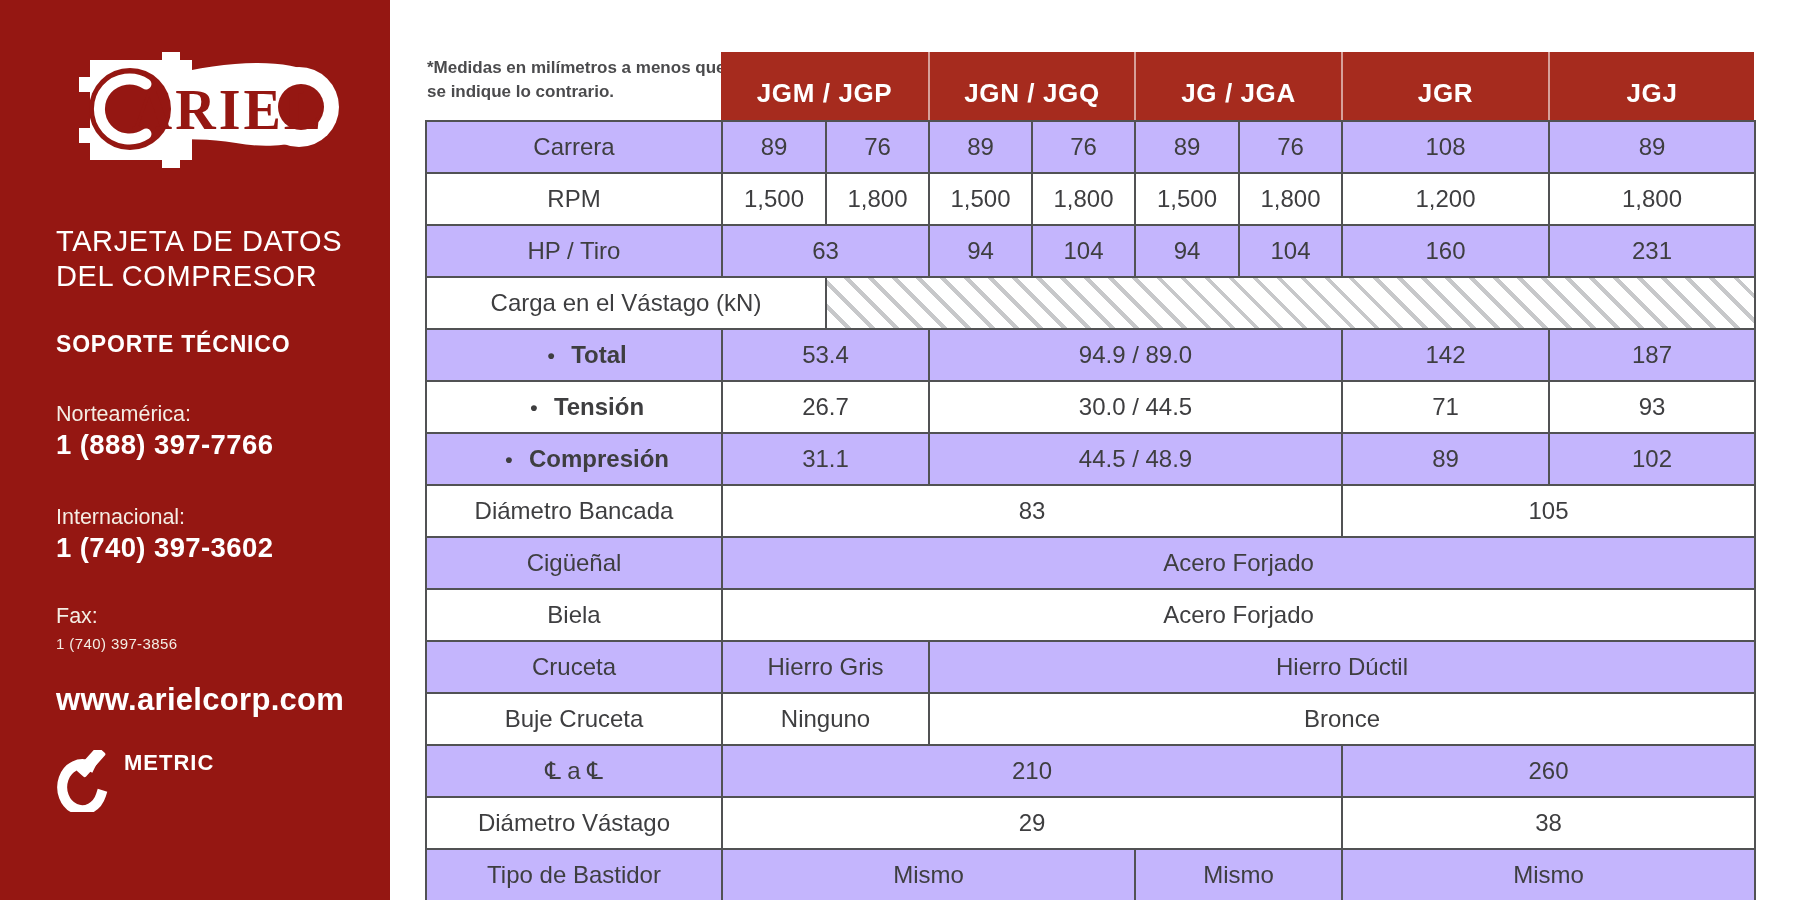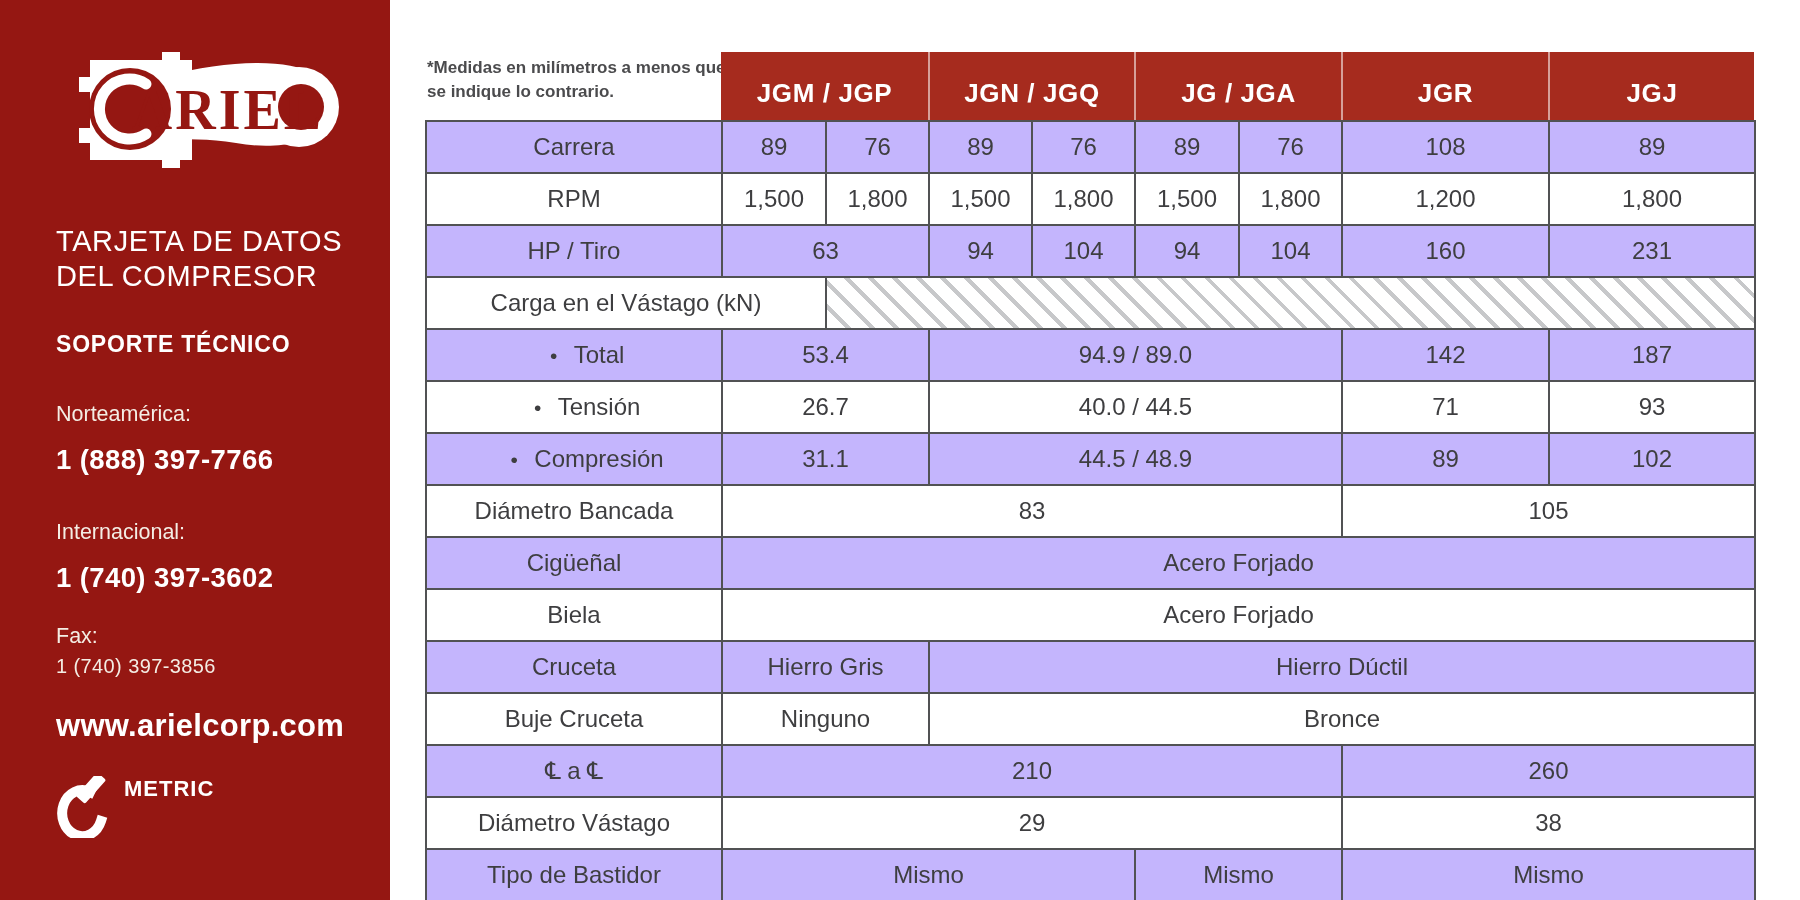--- a/index.html
+++ b/index.html
@@ -17,23 +17,23 @@
   }
   .logo-wrap { width:292px; height:128px; }
   .side-title {
     margin:50px 0 0 0; font-size:29px; font-weight:400; letter-spacing:.6px;
     line-height:1.22; color:#ffffff;
   }
   .side-subtitle {
     margin:36px 0 0 0; font-size:23px; font-weight:700; letter-spacing:.8px;
   }
   .contact-label { margin-top:44px; font-size:21.5px; font-weight:400; color:#F4EDE4; }
-  .contact-value { margin-top:17px; font-size:27.5px; font-weight:700; letter-spacing:.4px; }
-  .fax-label    { margin-top:30px; font-size:21.5px; font-weight:400; color:#F4EDE4; }
-  .fax-value    { margin-top:6px;  font-size:20px; font-weight:400; color:#F4EDE4; letter-spacing:.4px; }
+  .contact-value { margin-top:2px; font-size:27.5px; font-weight:700; letter-spacing:.4px; }
+  .fax-label    { margin-top:40px; font-size:21.5px; font-weight:400; color:#F4EDE4; }
+  .fax-value    { margin-top:6px;  font-size:15px; font-weight:400; color:#F4EDE4; letter-spacing:.4px; }
   .website      { margin-top:30px; font-size:31px; font-weight:700; letter-spacing:.3px; }
   .metric-row   { margin-top:32px; display:flex; align-items:flex-start; gap:16px; }
   .metric-label { font-size:22px; font-weight:700; letter-spacing:1px; }
 
   
   .main { position:absolute; left:425px; top:52px; }
   .note {
     position:absolute; left:2px; top:4px; width:300px;
     font-size:17px; font-weight:700; color:#4B4B4D; line-height:1.4;
   }
@@ -50,21 +50,21 @@
     position:absolute; left:0; top:68px;
     border-collapse:collapse; table-layout:fixed; width:1329px;
   }
   table.spec td {
     border:2px solid #515254; height:50px; padding:0;
     font-size:24px; color:#3E3E40; text-align:center; font-weight:400;
     background:#ffffff; overflow:hidden; white-space:nowrap;
   }
   table.spec tr.shade td { background:#c4b5fd; }
   td.lbl { text-align:left; padding-left:14px; font-weight:700; }
-  td.lbl.sub { font-weight:400; }
+  td.lbl.sub { font-weight:700; }
   .bullet { display:inline-block; width:40px; padding-left:10px; font-size:21px; }
   td.hatch {
     background:repeating-linear-gradient(45deg,#ffffff 0 13px,#C7C8CA 13px 17px) !important;
   }
 </style>
 </head>
 <body>
 
 <aside class="sidebar">
 
@@ -170,21 +170,21 @@
         <tr class="shade">
           <td class="lbl sub" colspan="1"><span class="bullet">•</span>Total</td>
           <td colspan="2">53.4</td>
           <td colspan="4">94.9 / 89.0</td>
           <td colspan="1">142</td>
           <td colspan="1">187</td>
         </tr>
         <tr>
           <td class="lbl sub" colspan="1"><span class="bullet">•</span>Tensión</td>
           <td colspan="2">26.7</td>
-          <td colspan="4">40.0 / 44.5</td>
+          <td colspan="4">30.0 / 44.5</td>
           <td colspan="1">71</td>
           <td colspan="1">93</td>
         </tr>
         <tr class="shade">
           <td class="lbl sub" colspan="1"><span class="bullet">•</span>Compresión</td>
           <td colspan="2">31.1</td>
           <td colspan="4">44.5 / 48.9</td>
           <td colspan="1">89</td>
           <td colspan="1">102</td>
         </tr>

